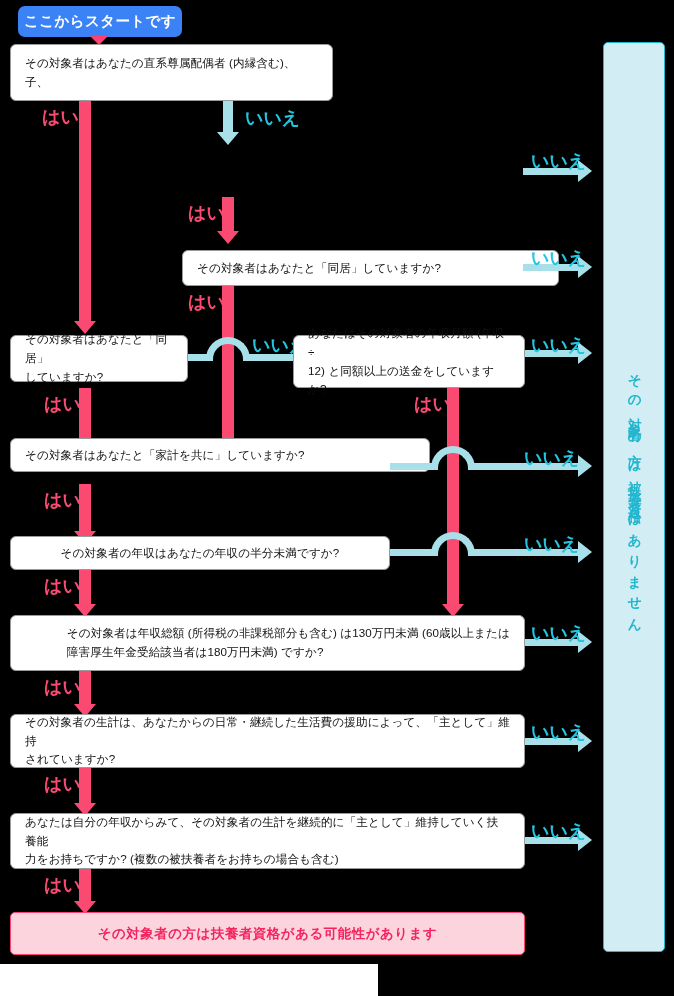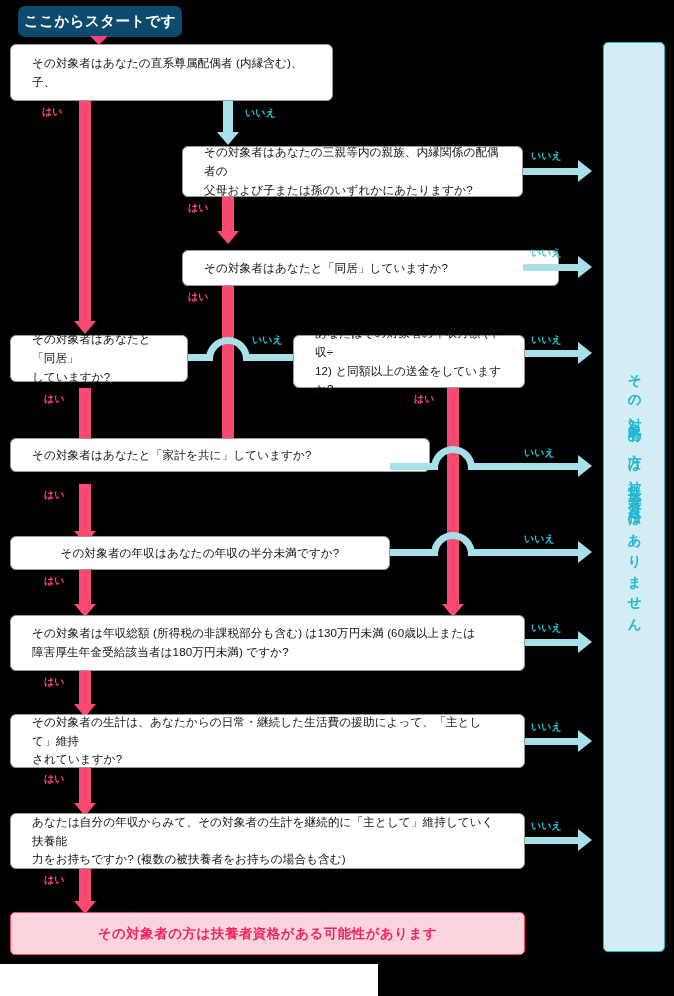--- a/index.html
+++ b/index.html
@@ -1,32 +1,32 @@
 <!DOCTYPE html>
 <html><head>
 <meta charset="utf-8">
 <style>
   html,body{margin:0;padding:0;background:#ffffff;}
   body{font-family:"Liberation Sans","DejaVu Sans",sans-serif;}
   #canvas{position:relative;width:674px;height:996px;background:#000000;overflow:hidden;}
   #canvas::after{content:"";position:absolute;left:0;top:964px;width:378px;height:32px;background:#ffffff;}
 
   
-  .start-banner{position:absolute;background:#0c4a6e;border-radius:7px;color:#ffffff;
+  .start-banner{position:absolute;background:#3b82f6;border-radius:7px;color:#ffffff;
     font-size:14.5px;font-weight:bold;letter-spacing:.4px;display:flex;align-items:center;
     justify-content:center;box-sizing:border-box;}
   .start-tail{position:absolute;width:0;height:0;border-left:9px solid transparent;
     border-right:9px solid transparent;border-top:9px solid #ff4072;}
 
   
   .qbox{position:absolute;background:#ffffff;border:1px solid #9a9a9a;border-radius:6px;
     box-sizing:border-box;box-shadow:2px 2px 2px rgba(0,0,0,.35);
     display:flex;align-items:center;}
   .qbox .qtext{display:block;color:#111111;font-size:11.6px;line-height:1.62;
-    padding:0 21px;letter-spacing:.1px;}
+    padding:0 14px;letter-spacing:.1px;}
 
   
   .result-pink{position:absolute;background:#fcd4de;border:1.5px solid #ff4072;border-radius:5px;
     box-sizing:border-box;display:flex;align-items:center;justify-content:center;
     color:#f3245f;font-weight:bold;font-size:13.4px;letter-spacing:.6px;}
   .result-blue{position:absolute;background:#d2eef4;border:1.5px solid #22b6cf;border-radius:5px;
     box-sizing:border-box;display:flex;align-items:center;justify-content:center;}
   .result-blue .vtext{writing-mode:vertical-rl;text-orientation:upright;color:#22b6cf;
     font-weight:bold;font-size:13.6px;letter-spacing:5.5px;line-height:1.22;}
 
@@ -39,21 +39,21 @@
   .arrow-down-c{position:absolute;width:0;height:0;border-left:11px solid transparent;
     border-right:11px solid transparent;border-top:13px solid #a8e0ea;}
   .arrow-right-c{position:absolute;width:0;height:0;border-top:11px solid transparent;
     border-bottom:11px solid transparent;border-left:14px solid #a8e0ea;}
 
   
   .hop{position:absolute;width:44px;height:24px;box-sizing:border-box;
     border:7px solid #a8e0ea;border-bottom:none;border-radius:22px 22px 0 0;}
 
   
-  .lab{position:absolute;font-size:10px;font-weight:bold;letter-spacing:0px;white-space:nowrap;}
+  .lab{position:absolute;font-size:18px;font-weight:bold;letter-spacing:0px;white-space:nowrap;}
   .lab-yes{color:#fb4a72;}
   .lab-no{color:#23c6e0;}
 </style>
 </head>
 <body>
 
 <div id="canvas">
 
   <div class="start-banner" style="left:18px;top:6px;width:164px;height:31px;">
     <span>ここからスタートです</span>
@@ -67,26 +67,20 @@
   </div>
 
   <div class="vline" style="left:79px;top:101px;width:12px;height:222px;"></div>
   <div class="arrow-down" style="left:74px;top:321px;"></div>
   <div class="lab lab-yes" style="left:42px;top:105px;">はい</div>
 
   <div class="vline-c" style="left:223px;top:101px;width:10px;height:33px;"></div>
   <div class="arrow-down-c" style="left:217px;top:132px;"></div>
   <div class="lab lab-no" style="left:245px;top:106px;">いいえ</div>
 
-  <div class="qbox" style="left:182px;top:146px;width:341px;height:51px;">
-    <span class="qtext">
-      <span>その対象者はあなたの三親等内の親族、内縁関係の配偶者の</span><br>
-      <span>父母および子または孫のいずれかにあたりますか?</span>
-    </span>
-  </div>
 
   <div class="hline-c" style="left:523px;top:168px;width:57px;"></div>
   <div class="arrow-right-c" style="left:578px;top:160px;"></div>
   <div class="lab lab-no" style="left:531px;top:149px;">いいえ</div>
 
   <div class="vline" style="left:222px;top:197px;width:12px;height:36px;"></div>
   <div class="arrow-down" style="left:217px;top:231px;"></div>
   <div class="lab lab-yes" style="left:188px;top:201px;">はい</div>
 
   <div class="qbox" style="left:182px;top:250px;width:377px;height:36px;">
@@ -159,21 +153,21 @@
   <div class="hline-c" style="left:390px;top:549px;width:43px;"></div>
   <div class="hop" style="left:431px;top:532px;"></div>
   <div class="hline-c" style="left:473px;top:549px;width:107px;"></div>
   <div class="arrow-right-c" style="left:578px;top:541px;"></div>
   <div class="lab lab-no" style="left:524px;top:532px;">いいえ</div>
 
   <div class="vline" style="left:79px;top:570px;width:12px;height:36px;"></div>
   <div class="arrow-down" style="left:74px;top:604px;"></div>
   <div class="lab lab-yes" style="left:44px;top:574px;">はい</div>
 
-  <div class="qbox" style="left:10px;top:615px;width:515px;height:56px;">
+  <div class="qbox" style="left:10px;top:615px;width:515px;height:56px;justify-content:flex-end;">
     <span class="qtext">
       <span>その対象者は年収総額 (所得税の非課税部分も含む) は130万円未満 (60歳以上または</span><br>
       <span>障害厚生年金受給該当者は180万円未満) ですか?</span>
     </span>
   </div>
   <div class="hline-c" style="left:525px;top:639px;width:55px;"></div>
   <div class="arrow-right-c" style="left:578px;top:631px;"></div>
   <div class="lab lab-no" style="left:531px;top:621px;">いいえ</div>
   <div class="vline" style="left:79px;top:671px;width:12px;height:35px;"></div>
   <div class="arrow-down" style="left:74px;top:704px;"></div>

